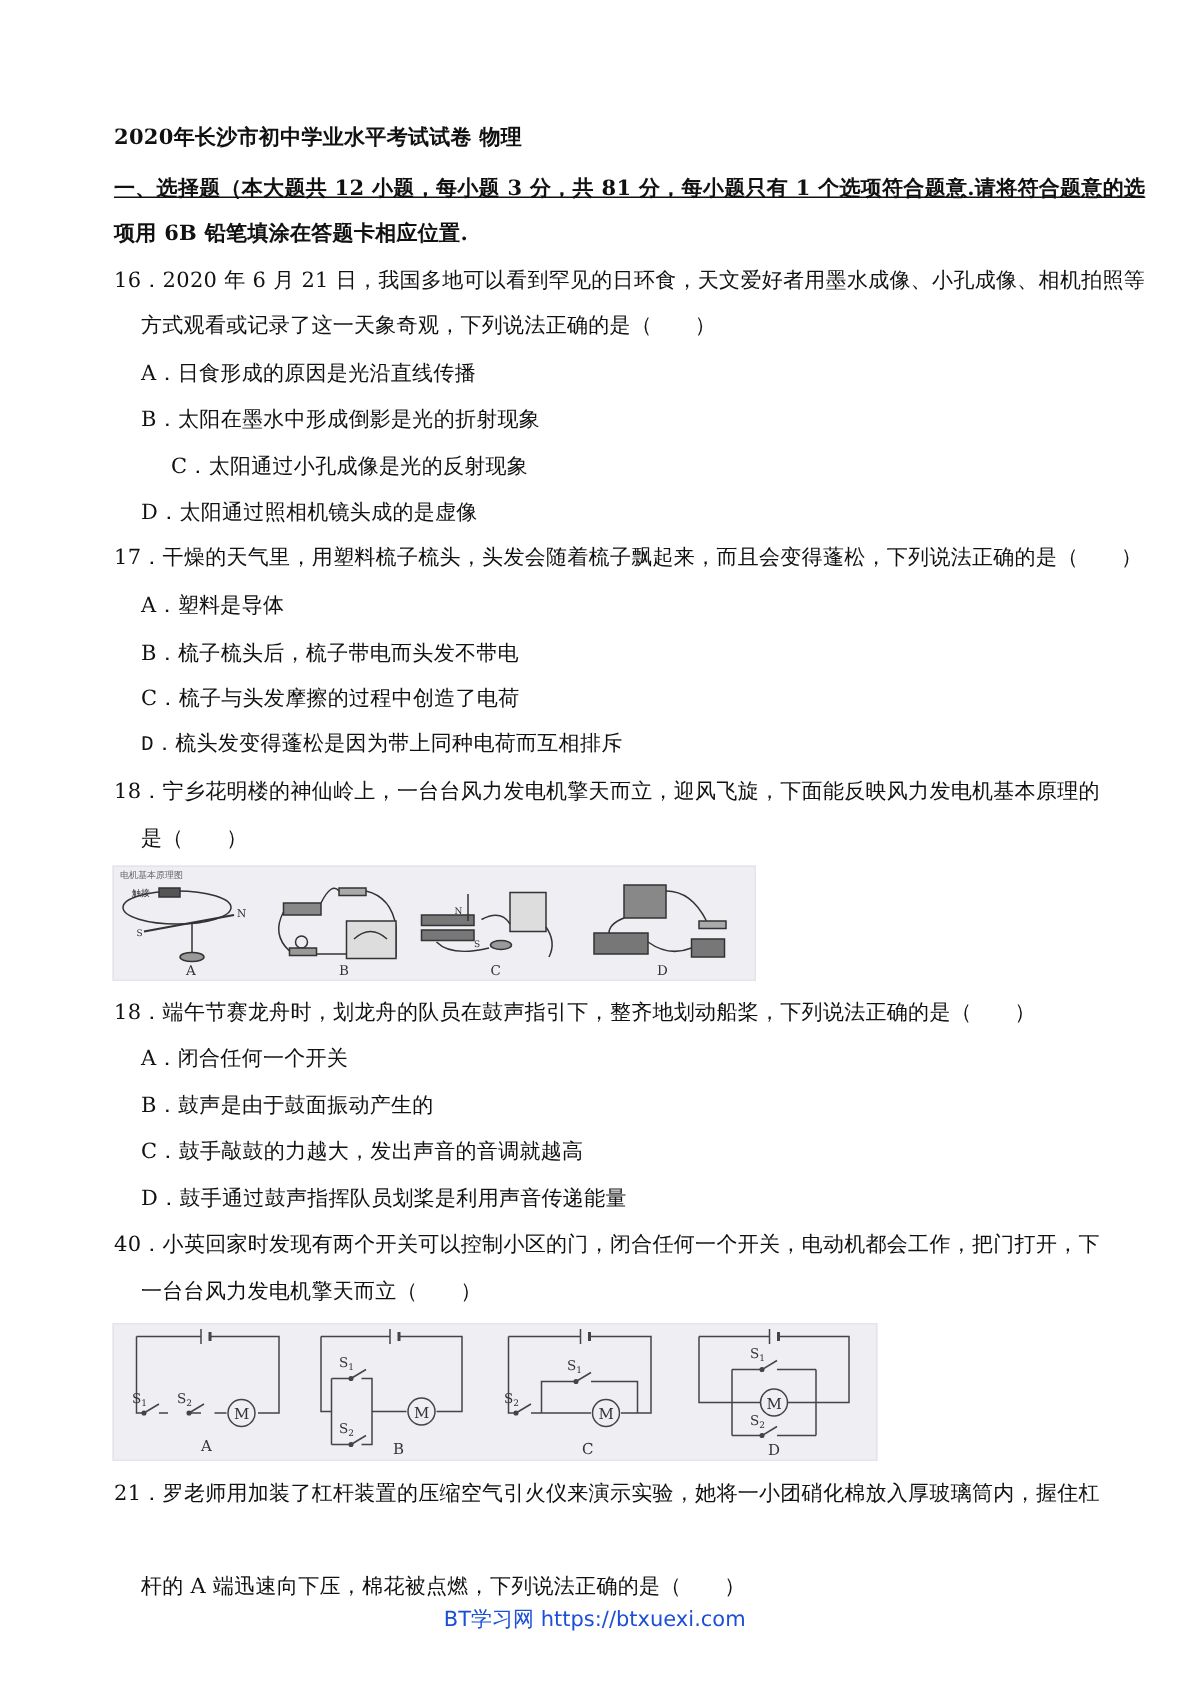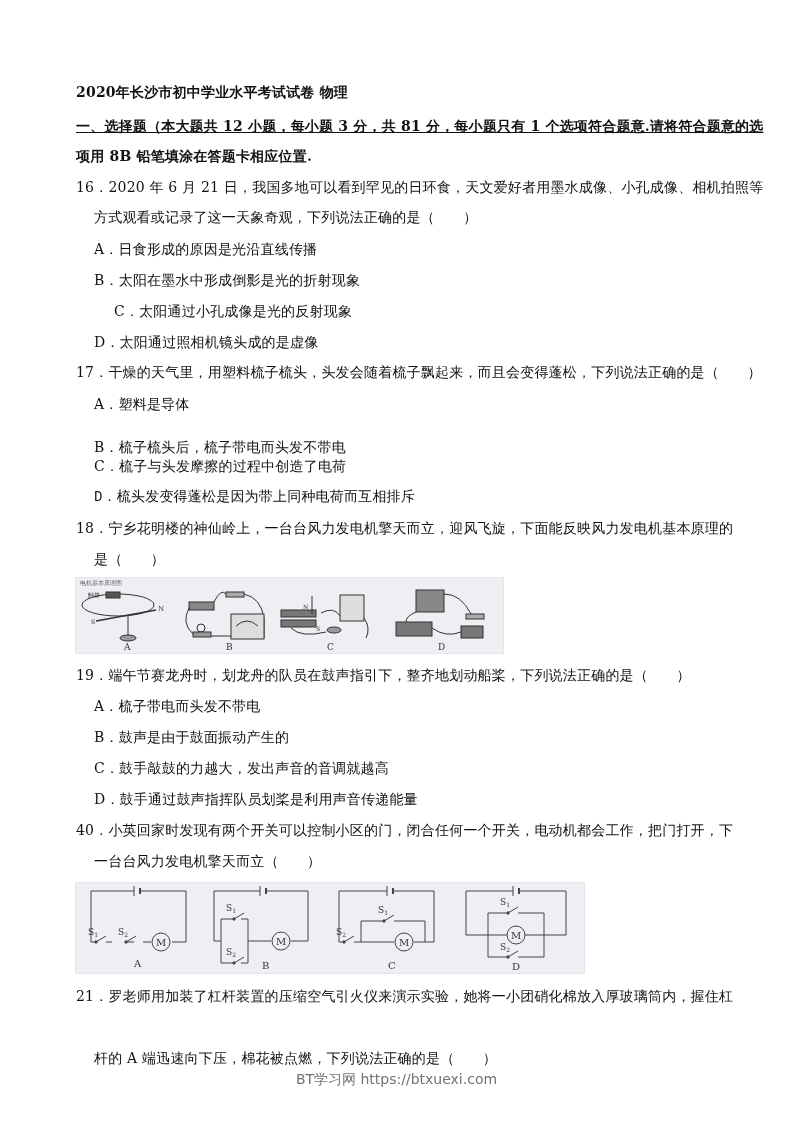--- a/index.html
+++ b/index.html
@@ -13,43 +13,43 @@
     white-space: nowrap; letter-spacing: 0.2px;
   }
   .bold { font-weight: bold; }
   .ind { left: 94px; }
   .fig {
     position: absolute; background: #eeeef3; border: 1px solid #e4e4ea;
   }
   .fig svg { display: block; }
   .footer {
     position: absolute; left: 0; width: 793px; top: 1071px; text-align: center;
-    font-family: "DejaVu Sans", "Liberation Sans", sans-serif; font-size: 14px; color: #737373;
+    font-family: "DejaVu Sans", "Liberation Sans", sans-serif; font-size: 14px; color: #1d4ed8;
   }
 </style>
 </head>
 <body>
 
 <div class="line bold" style="top:84px;">2020年长沙市初中学业水平考试试卷 物理</div>
 <div class="line bold" style="top:118px;text-decoration:underline;">一、选择题（本大题共 12 小题，每小题 3 分，共 81 分，每小题只有 1 个选项符合题意.请将符合题意的选</div>
-<div class="line bold" style="top:148px;">项用 8B 铅笔填涂在答题卡相应位置.</div>
+<div class="line bold" style="top:148px;">项用 6B 铅笔填涂在答题卡相应位置.</div>
 
 <div>
   <div class="line" style="top:179px;">16．2020 年 6 月 21 日，我国多地可以看到罕见的日环食，天文爱好者用墨水成像、小孔成像、相机拍照等</div>
   <div class="line ind" style="top:209px;">方式观看或记录了这一天象奇观，下列说法正确的是（　　）</div>
   <div class="line ind" style="top:241px;">A．日食形成的原因是光沿直线传播</div>
   <div class="line ind" style="top:272px;">B．太阳在墨水中形成倒影是光的折射现象</div>
   <div class="line ind" style="top:303px;margin-left:20px;">C．太阳通过小孔成像是光的反射现象</div>
   <div class="line ind" style="top:334px;">D．太阳通过照相机镜头成的是虚像</div>
 </div>
 
 <div>
   <div class="line" style="top:364px;">17．干燥的天气里，用塑料梳子梳头，头发会随着梳子飘起来，而且会变得蓬松，下列说法正确的是（　　）</div>
   <div class="line ind" style="top:396px;">A．塑料是导体</div>
-  <div class="line ind" style="top:439px;text-align:center;">B．梳子梳头后，梳子带电而头发不带电</div>
+  <div class="line ind" style="top:428px;text-align:center;">B．梳子梳头后，梳子带电而头发不带电</div>
   <div class="line ind" style="top:458px;">C．梳子与头发摩擦的过程中创造了电荷</div>
   <div class="line ind" style="top:489px;font-family:Liberation Mono, monospace;">D．梳头发变得蓬松是因为带上同种电荷而互相排斥</div>
 </div>
 
 <div>
   <div class="line" style="top:520px;">18．宁乡花明楼的神仙岭上，一台台风力发电机擎天而立，迎风飞旋，下面能反映风力发电机基本原理的</div>
   <div class="line ind" style="top:551px;">是（　　）</div>
   <div class="fig" style="left:75px; top:577px; width:427px; height:75px;">
     <svg width="427" height="75" viewBox="0 0 427 75" stroke="#333" fill="none" stroke-width="1">
       <text x="4" y="7" font-size="6" fill="#666" stroke="none">电机基本原理图</text>
@@ -104,22 +104,22 @@
         <text x="48" y="72">A</text>
         <text x="150" y="72">B</text>
         <text x="251" y="72">C</text>
         <text x="362" y="72">D</text>
       </g>
     </svg>
   </div>
 </div>
 
 <div>
-  <div class="line" style="top:667px;">19．端午节赛龙舟时，划龙舟的队员在鼓声指引下，整齐地划动船桨，下列说法正确的是（　　）</div>
-  <div class="line ind" style="top:698px;">A．梳子带电而头发不带电</div>
+  <div class="line" style="top:667px;">18．端午节赛龙舟时，划龙舟的队员在鼓声指引下，整齐地划动船桨，下列说法正确的是（　　）</div>
+  <div class="line ind" style="top:698px;">A．闭合任何一个开关</div>
   <div class="line ind" style="top:729px;">B．鼓声是由于鼓面振动产生的</div>
   <div class="line ind" style="top:760px;">C．鼓手敲鼓的力越大，发出声音的音调就越高</div>
   <div class="line ind" style="top:791px;">D．鼓手通过鼓声指挥队员划桨是利用声音传递能量</div>
 </div>
 
 <div>
   <div class="line" style="top:822px;">40．小英回家时发现有两个开关可以控制小区的门，闭合任何一个开关，电动机都会工作，把门打开，下</div>
   <div class="line ind" style="top:853px;">一台台风力发电机擎天而立（　　）</div>
   <div class="fig" style="left:75px; top:882px; width:508px; height:90px;">
     <svg width="508" height="90" viewBox="0 0 508 90" stroke="#444" fill="none" stroke-width="1" font-family="DejaVu Serif, serif">

